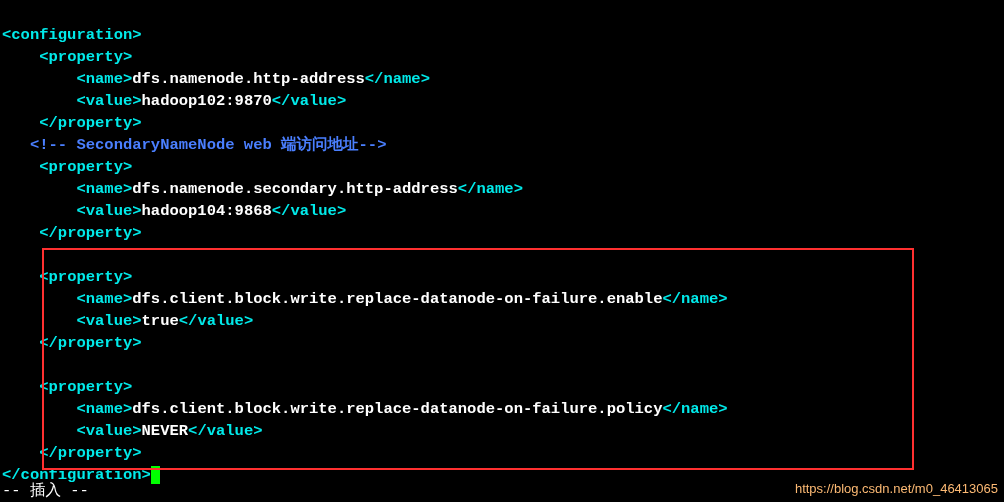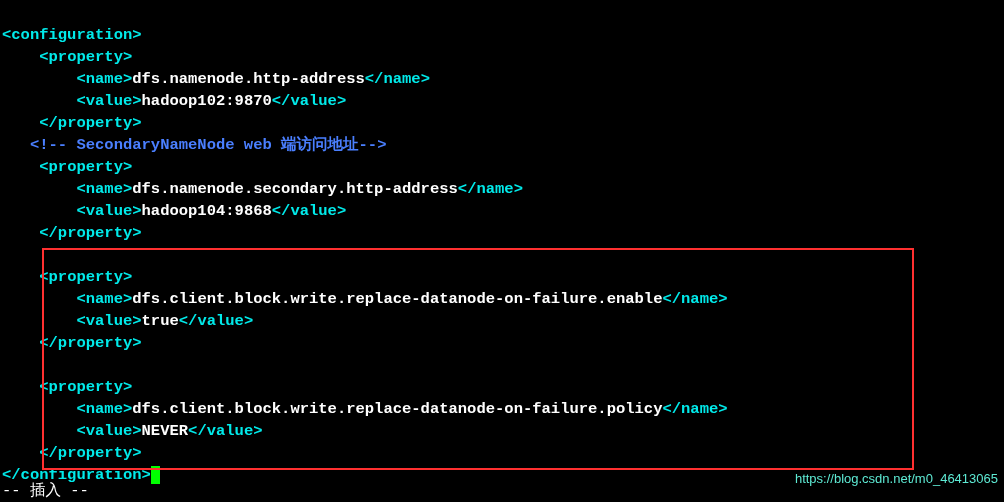--- a/index.html
+++ b/index.html
@@ -42,22 +42,22 @@
   .status-line {
     position: absolute;
     left: 2px;
     bottom: 0px;
     color: #fff;
     font-weight: normal;
   }
   .watermark {
     position: absolute;
     right: 6px;
-    bottom: 12px;
-    color: #5eead4;
+    bottom: 2px;
+    color: #fdba74;
     font-size: 13px;
     font-family: Arial, sans-serif;
     font-weight: normal;
   }
 </style>
 </head>
 <body>
 
 <div class="code-area">
 <span class="tag-br">&lt;</span><span class="tag-br">configuration</span><span class="tag-br">&gt;</span>

